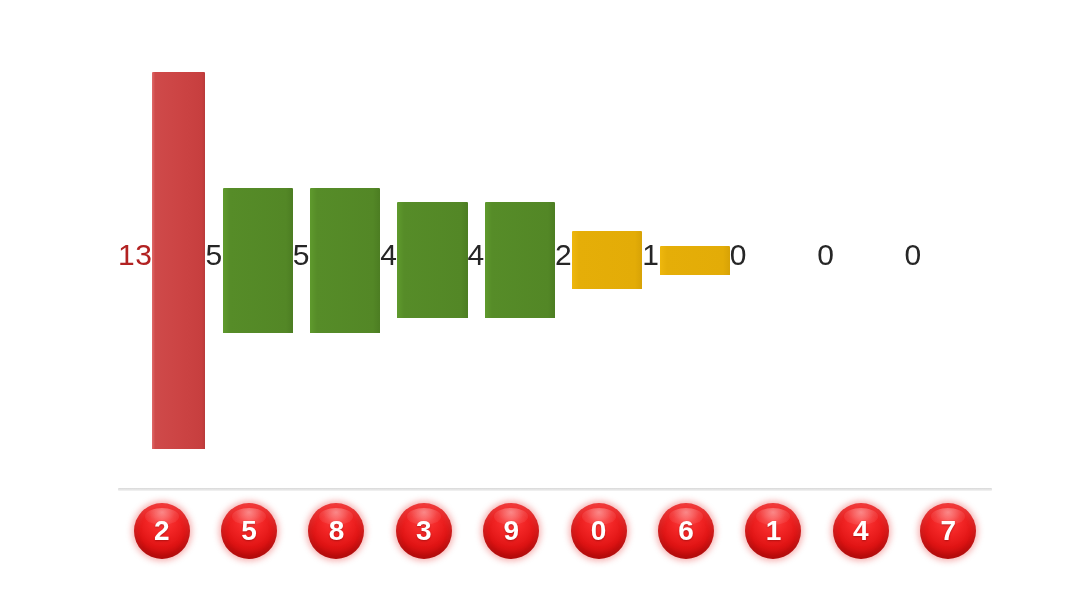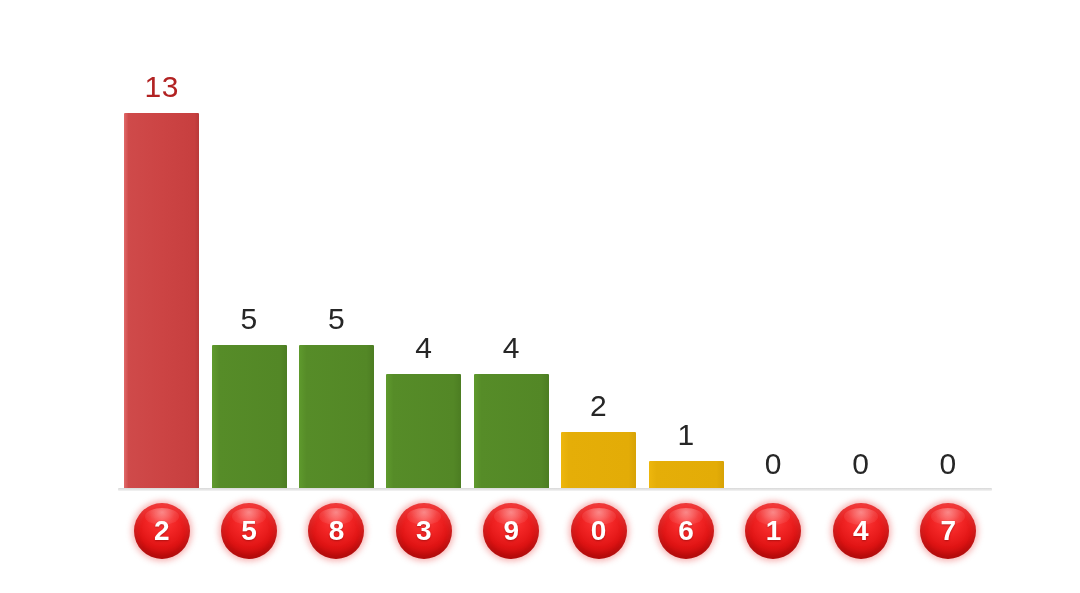--- a/index.html
+++ b/index.html
@@ -36,21 +36,20 @@
     height: 460px;
     display: flex;
     align-items: flex-end;
     justify-content: flex-start;
   }
   .column {
     width: 87.4px;
     height: 100%;
     position: relative;
     display: flex;
-    flex-direction: column;
     justify-content: flex-end;
     align-items: center;
   }
 
   .value-label {
     font-size: 30px;
     line-height: 1;
     color: #262626;
     text-align: center;
     margin-bottom: 11px;

